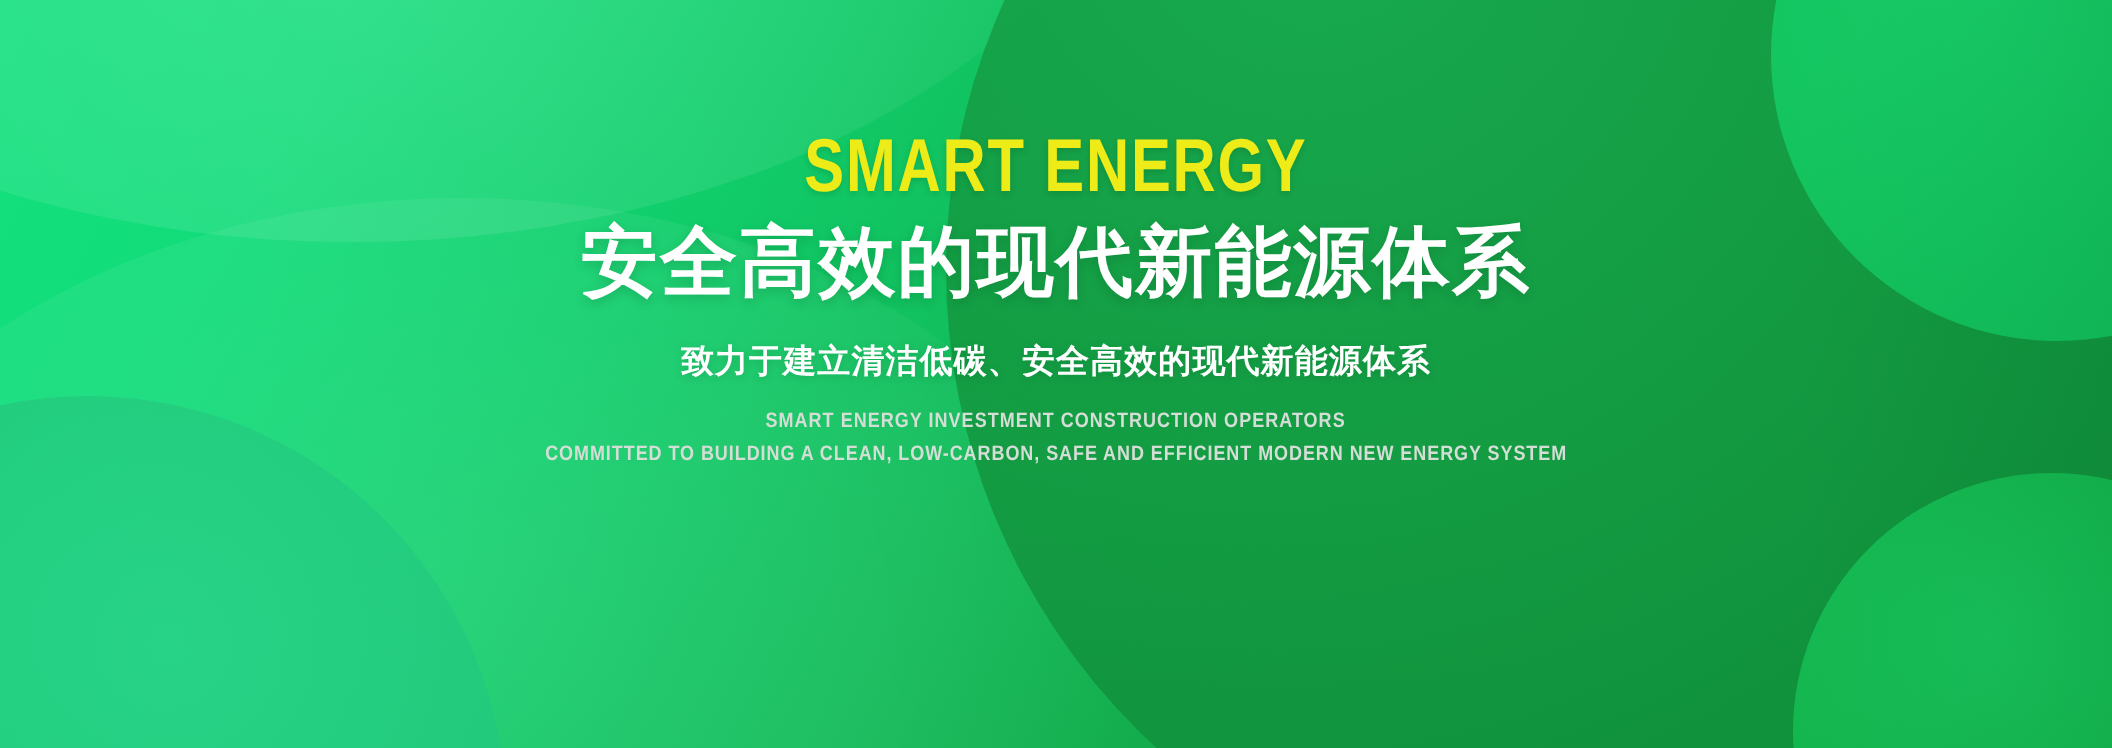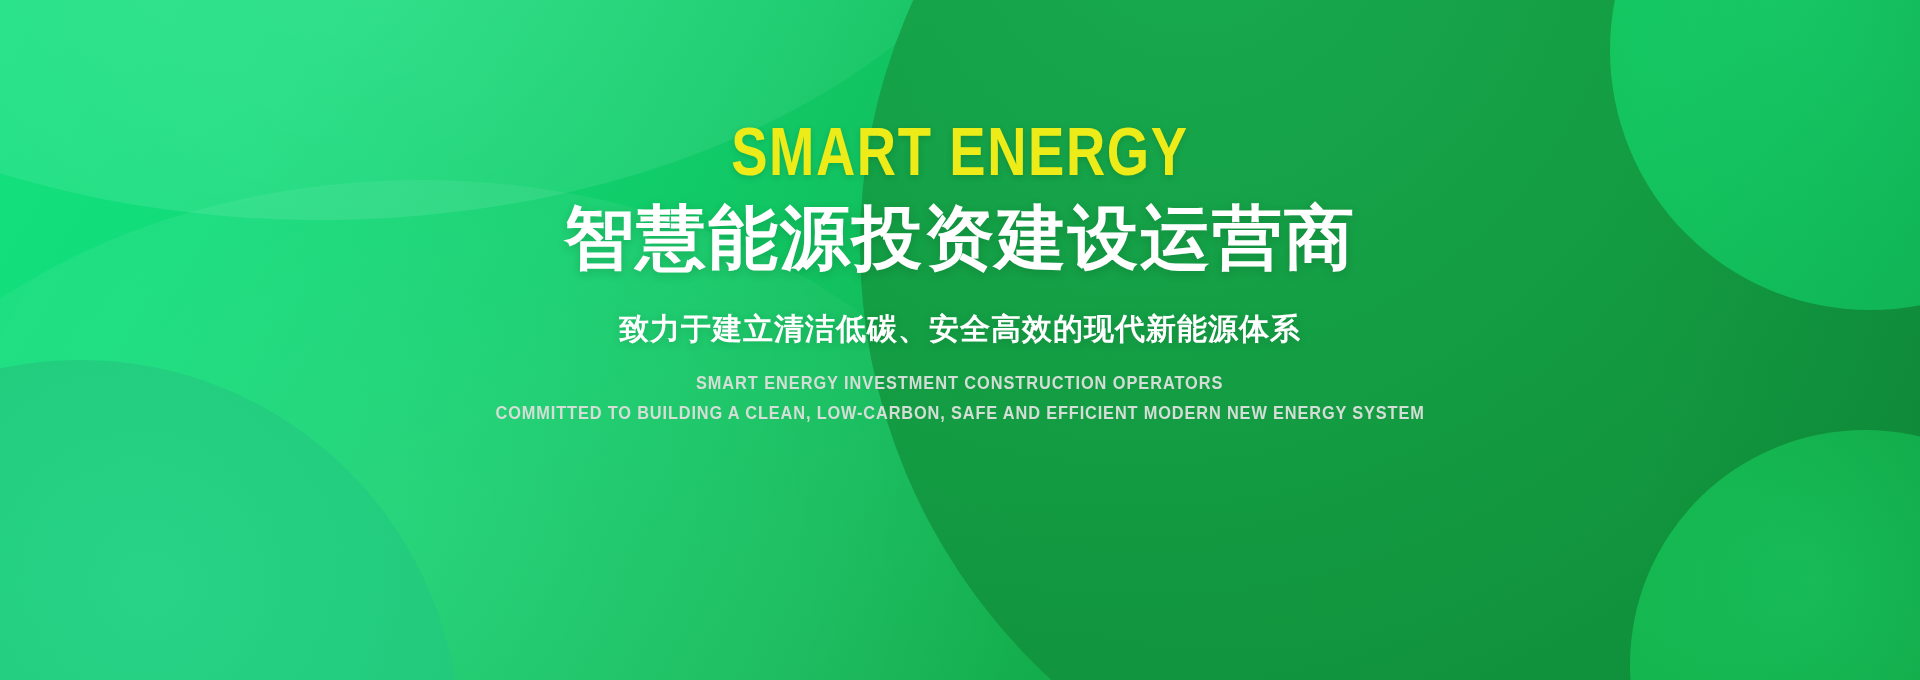--- a/index.html
+++ b/index.html
@@ -206,21 +206,21 @@
   <div class="blob blob-teal-bottomleft"></div>
   <div class="blob blob-dark-right"></div>
   <div class="blob blob-light-topright"></div>
   <div class="blob blob-light-bottomright"></div>
   <div class="blob-edge-shade"></div>
 
   <div class="content">
 
     <div class="title-en">SMART ENERGY</div>
 
-    <div class="title-cn">智慧能源投资建设运营商</div>
+    <div class="title-cn">安全高效的现代新能源体系</div>
 
     <div class="subtitle-cn">致力于建立清洁低碳、安全高效的现代新能源体系</div>
 
     <div class="tagline-en">SMART ENERGY INVESTMENT CONSTRUCTION OPERATORS</div>
 
     <div class="tagline-en second">COMMITTED TO BUILDING A CLEAN, LOW-CARBON, SAFE AND EFFICIENT MODERN NEW ENERGY SYSTEM</div>
 
   </div>
 </div>
 

